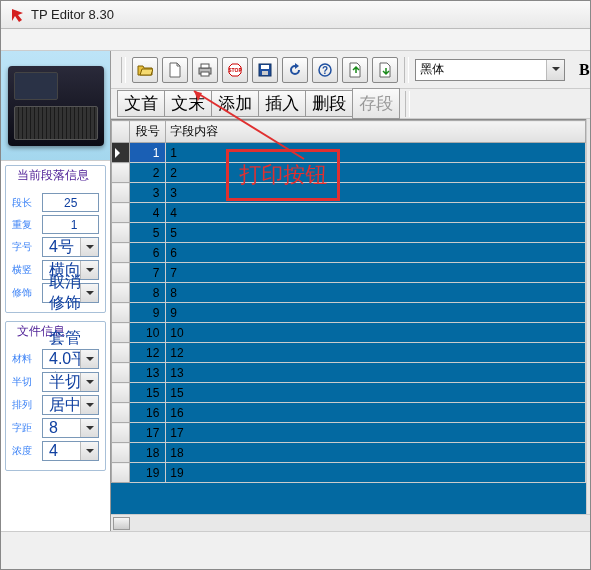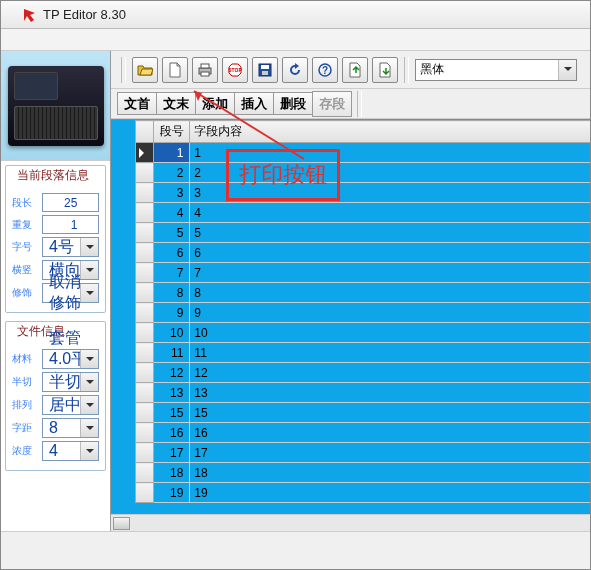--- a/index.html
+++ b/index.html
@@ -1,51 +1,51 @@
 <!DOCTYPE html>
 <html><head>
 <meta charset="utf-8">
 <style>
   * { box-sizing: border-box; margin: 0; padding: 0; }
   body { font-family: "Microsoft YaHei", SimSun, Arial, sans-serif; font-size: 12px; background: #fff; }
   .window { width: 591px; height: 570px; border: 1px solid #888; display: flex; flex-direction: column; background: #f0f0f0; }
-  .titlebar { height: 28px; background: linear-gradient(#fafafa,#e8e8e8); display: flex; align-items: center; padding: 0 20px; border-bottom: 1px solid #bbb; }
+  .titlebar { height: 28px; background: linear-gradient(#fafafa,#e8e8e8); display: flex; align-items: center; padding: 0 8px; border-bottom: 1px solid #bbb; }
   .titlebar .logo { width: 16px; height: 16px; margin-right: 6px; }
   .titlebar .logo svg { display:block; }
   .titlebar .title { font-size: 13px; color: #222; }
   .menubar { height: 22px; border-bottom: 1px solid #ccc; background: #f3f3f3; }
   .content { flex: 1; display: flex; overflow: hidden; }
   .leftpanel { width: 147px; background: #fff; border-right: 1px solid #999; display: flex; flex-direction: column; }
   .preview { height: 110px; background: linear-gradient(#bde4f7,#a4d7ee); display:flex; align-items:center; justify-content:center; border-bottom:1px solid #ccc;}
   .device { width: 96px; height: 80px; background: linear-gradient(#2a2a3a,#0b0b15); border-radius: 4px; position:relative; box-shadow: 0 2px 4px rgba(0,0,0,0.4);}
   .device::before { content:""; position:absolute; top:6px; left:6px; width:42px; height:26px; background:#2a3246; border:1px solid #444; border-radius:2px;}
   .device::after { content:""; position:absolute; bottom:6px; left:6px; right:6px; height:32px; background:repeating-linear-gradient(90deg,#333 0 3px,#1a1a1a 3px 4px),#222; border:1px solid #555; border-radius:2px;}
   .group { border: 1px solid #a8c0d8; margin: 4px; padding: 4px 6px 6px; border-radius:2px; background:#fff;}
-  .group .legend { color: #7f1d1d; font-size: 12px; margin: -10px 0 4px 2px; background: #fff; display:inline-block; padding:0 3px; position:relative; top:-2px;}
+  .group .legend { color: #4c1d95; font-size: 12px; margin: -10px 0 4px 2px; background: #fff; display:inline-block; padding:0 3px; position:relative; top:-2px;}
   .row { display: flex; align-items: center; margin: 3px 0; }
   .row .lbl { width: 30px; color: #3b82f6; font-size: 10px; }
   .row .txt { flex:1; height: 19px; border: 1px solid #7a98b8; background:#fff; display:flex; align-items:center; justify-content:flex-end; padding:0 21px; color:#1040a0; font-size:12px;}
   .row .sel { flex:1; height: 20px; border: 1px solid #7a98b8; background:#fff; display:flex; align-items:center; padding:0 4px 0 6px; color:#1040a0; font-size:16px; position:relative;}
   .row .sel .arrow { position:absolute; right:0; top:0; width:18px; height:100%; border-left:1px solid #bbb; background:linear-gradient(#f5f5f5,#ddd); display:flex; align-items:center; justify-content:center;}
   .row .sel .arrow::after { content:""; border:4px solid transparent; border-top-color:#333; margin-top:3px;}
   .rightpanel { flex:1; display:flex; flex-direction:column; position:relative; background:#efefef;}
   .toolbar { height: 38px; background:#efefef; display:flex; align-items:center; padding:0 8px; gap:4px; border-bottom:1px solid #ccc;}
   .tbtn { width:26px; height:26px; border:1px solid #888; background:linear-gradient(#fdfdfd,#e2e2e2); border-radius:2px; display:flex; align-items:center; justify-content:center; cursor:pointer;}
   .tbtn svg { display:block; }
   .sep { width:5px; height:26px; border-left:1px solid #bbb; border-right:1px solid #fff; margin:0 2px;}
-  .fontsel { width:162px; height:22px; border:1px solid #888; background:#fff; display:flex; align-items:center; padding:0 4px; position:relative; font-size:12px;}
+  .fontsel { width:150px; height:22px; border:1px solid #888; background:#fff; display:flex; align-items:center; padding:0 4px; position:relative; font-size:12px;}
   .fontsel .arrow { position:absolute; right:0; top:0; width:18px; height:100%; border-left:1px solid #bbb; background:linear-gradient(#f5f5f5,#ddd); display:flex; align-items:center; justify-content:center;}
   .fontsel .arrow::after { content:""; border:4px solid transparent; border-top-color:#333; margin-top:3px;}
   .bold { width:22px; height:22px; font-family:"Times New Roman",serif; font-weight:bold; font-size:16px; display:flex; align-items:center; justify-content:center; cursor:pointer;}
   .toolbar2 { height: 30px; background:#efefef; display:flex; align-items:center; padding:0 6px; gap:0; border-bottom:1px solid #ccc;}
-  .chip { padding:3px 6px; border:1px solid #999; background:linear-gradient(#fafafa,#e5e5e5); font-size:13px; cursor:pointer; margin-right:-1px;font-weight:bold;}
+  .chip { padding:3px 6px; border:1px solid #999; background:linear-gradient(#fafafa,#e5e5e5); font-size:17px; cursor:pointer; margin-right:-1px;}
   .chip.disabled { color:#999; }
   .chip2 { padding:3px 10px; border:1px solid #ccc; background:#f3f3f3; font-size:12px; color:#9a9a9a; margin-left:4px; display:flex; align-items:center; gap:4px;}
   .star { color:#aaa; }
-  .grid { flex:1; overflow:auto; background:#0ea5e9; position:relative; border-top:1px solid #888;padding-left:24px;}
+  .grid { flex:1; overflow:auto; background:#0369a1; position:relative; border-top:1px solid #888;}
   table { border-collapse:collapse; width:100%; font-size:12px; }
   th { background:linear-gradient(#f4f4f4,#e0e0e0); border:1px solid #aaa; padding:2px 4px; font-weight:normal; text-align:center; height:20px;}
   th.corner { width:18px; }
   th.col1 { width:36px; }
   td { border:1px solid #ccc; height:20px; padding:0 4px; }
   td.rowhead { background:linear-gradient(#f4f4f4,#e0e0e0); border:1px solid #aaa; width:18px;}
   td.num { text-align:right; padding-right:6px; width:36px;}
   tr.sel td.rowhead { background:#333; position:relative;}
   tr.sel td.rowhead::after { content:""; position:absolute; left:3px; top:5px; border:5px solid transparent; border-left-color:#fff;}
   tr.sel td.num { background:#1a5fb4; color:#fff;}
@@ -289,25 +289,20 @@
                   <td class="num">9</td>
                   <td>9</td>
                 </tr>
                 <tr>
                   <td class="rowhead"></td>
                   <td class="num">10</td>
                   <td>10</td>
                 </tr>
                 <tr>
                   <td class="rowhead"></td>
-                  <td class="num">11</td>
-                  <td>11</td>
-                </tr>
-                <tr>
-                  <td class="rowhead"></td>
                   <td class="num">12</td>
                   <td>12</td>
                 </tr>
                 <tr>
                   <td class="rowhead"></td>
                   <td class="num">13</td>
                   <td>13</td>
                 </tr>
                 <tr>
                   <td class="rowhead"></td>

